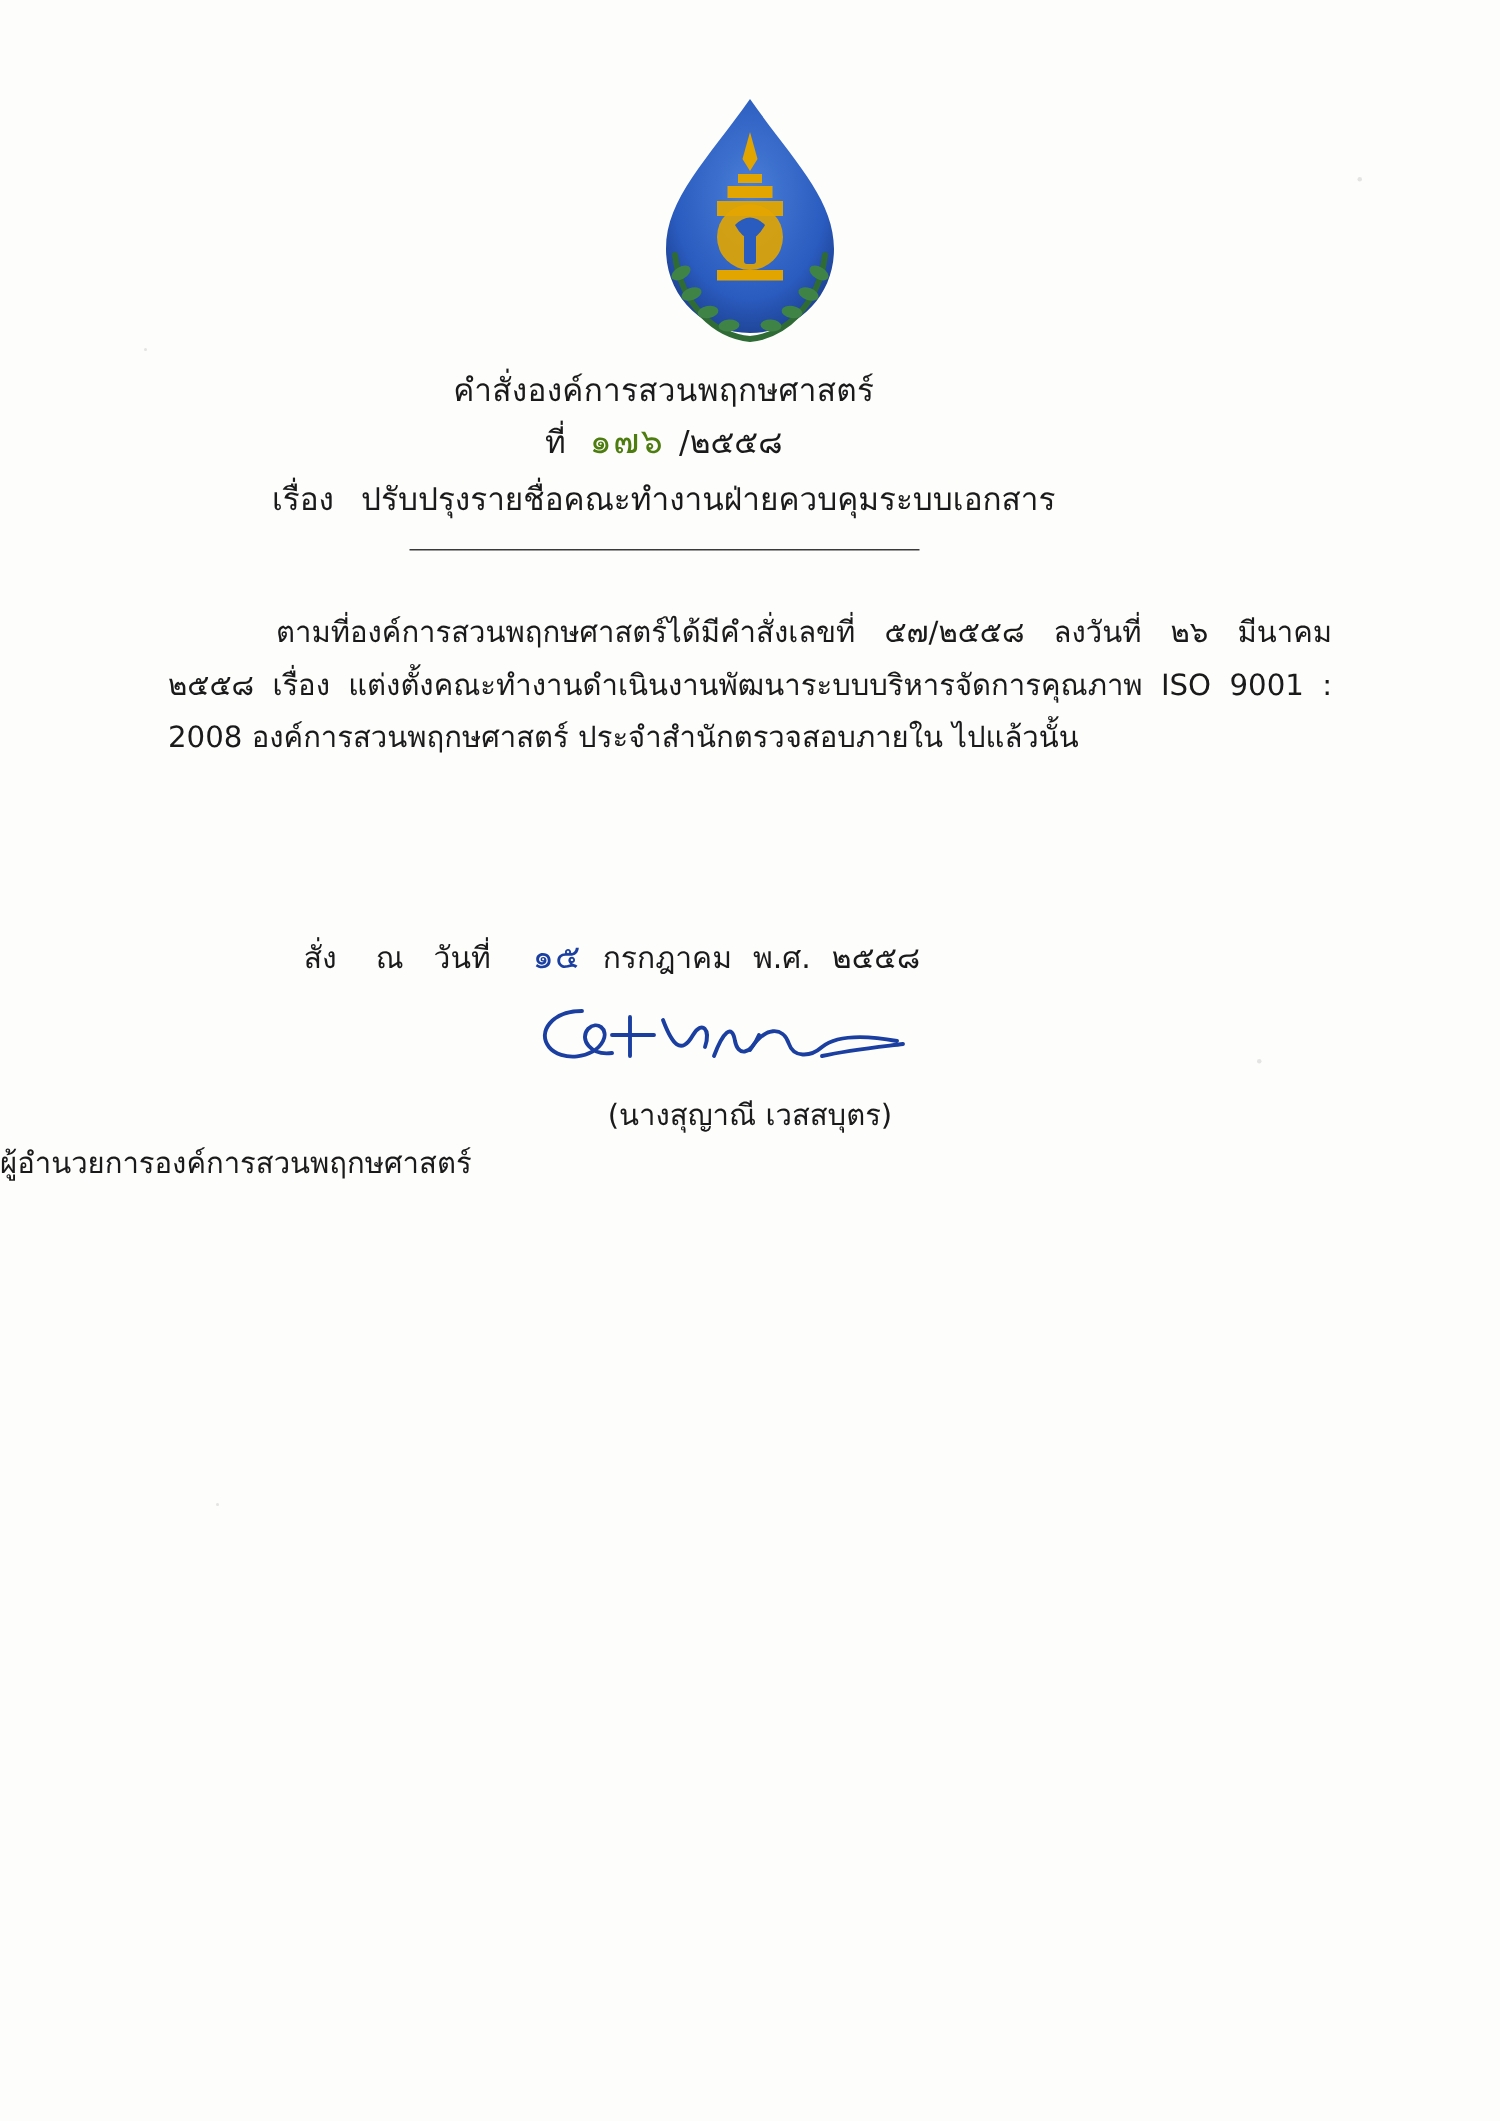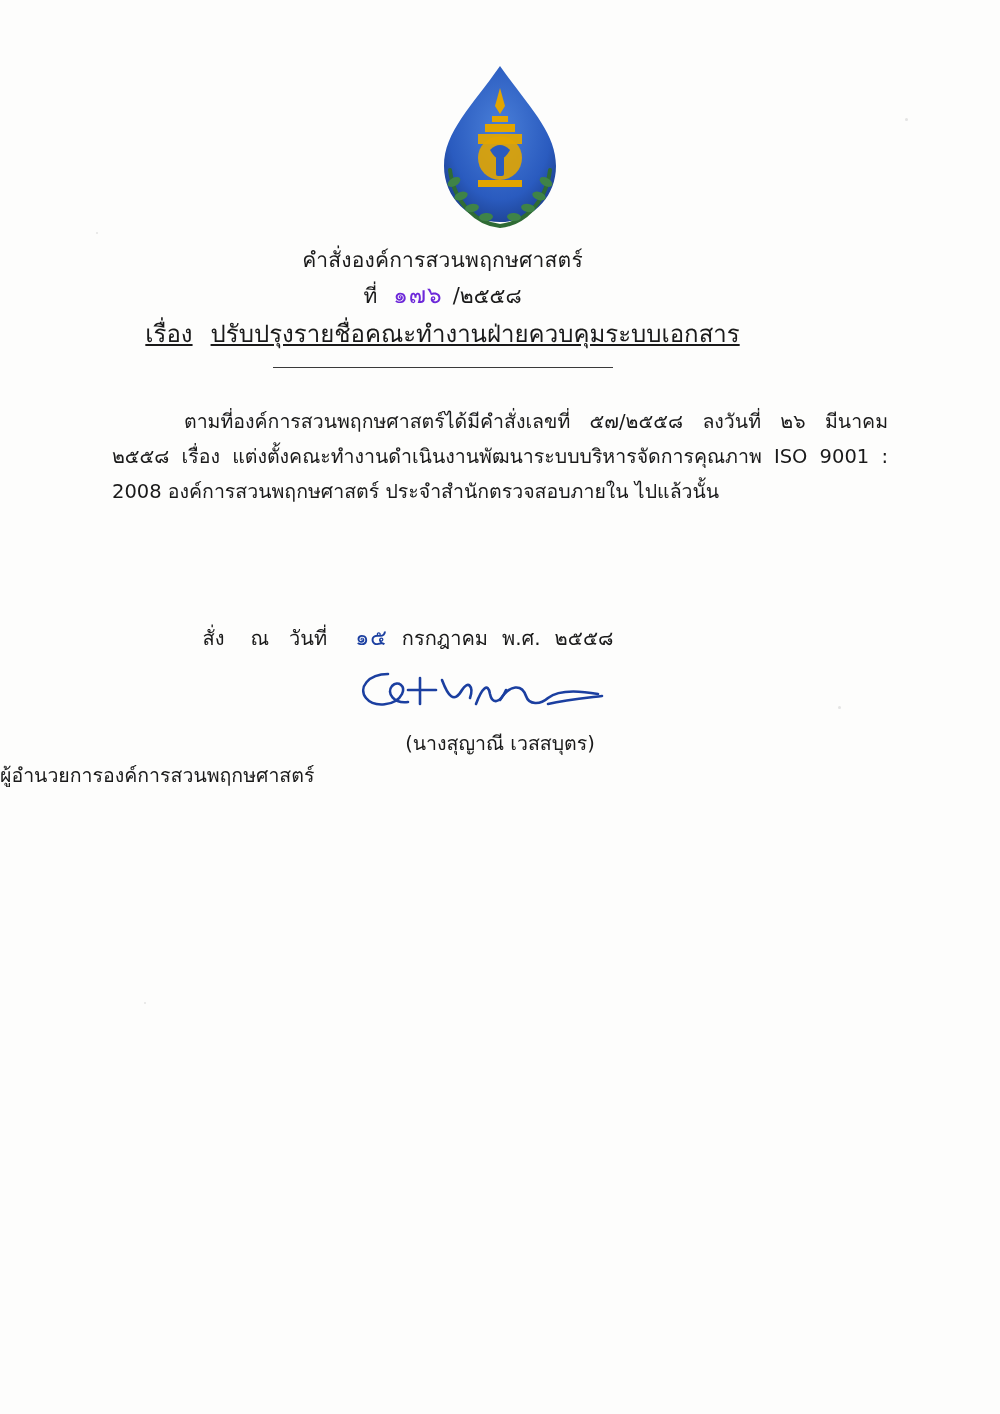--- a/index.html
+++ b/index.html
@@ -51,30 +51,29 @@
     line-height: 32px;
     letter-spacing: .2px;
   }
   .line-no {
     font-size: 21px;
     line-height: 34px;
     margin-top: 2px;
   }
   .line-no .hand {
     font-family: "DejaVu Serif", "Liberation Serif", serif;
-    color: #6d28d9;
+    color: #4d7c0f;
     font-size: 23px;
     padding: 0 10px 0 16px;
     letter-spacing: 1px;
   }
   .subject {
-    font-size: 24px;
+    font-size: 21px;
     line-height: 34px;
     margin-top: 4px;
-    text-decoration: underline;
   }
   .subject .label { margin-right: 18px; }
   .rule {
     width: 340px;
     height: 1px;
     background: #3a3a3a;
     margin: 16px auto 0 auto;
   }
 
   

